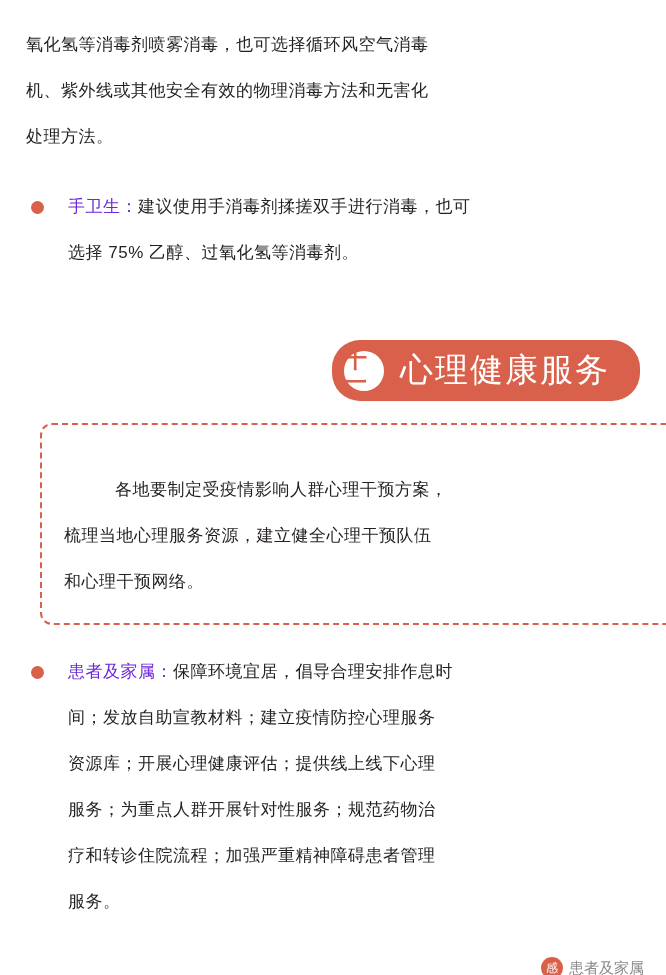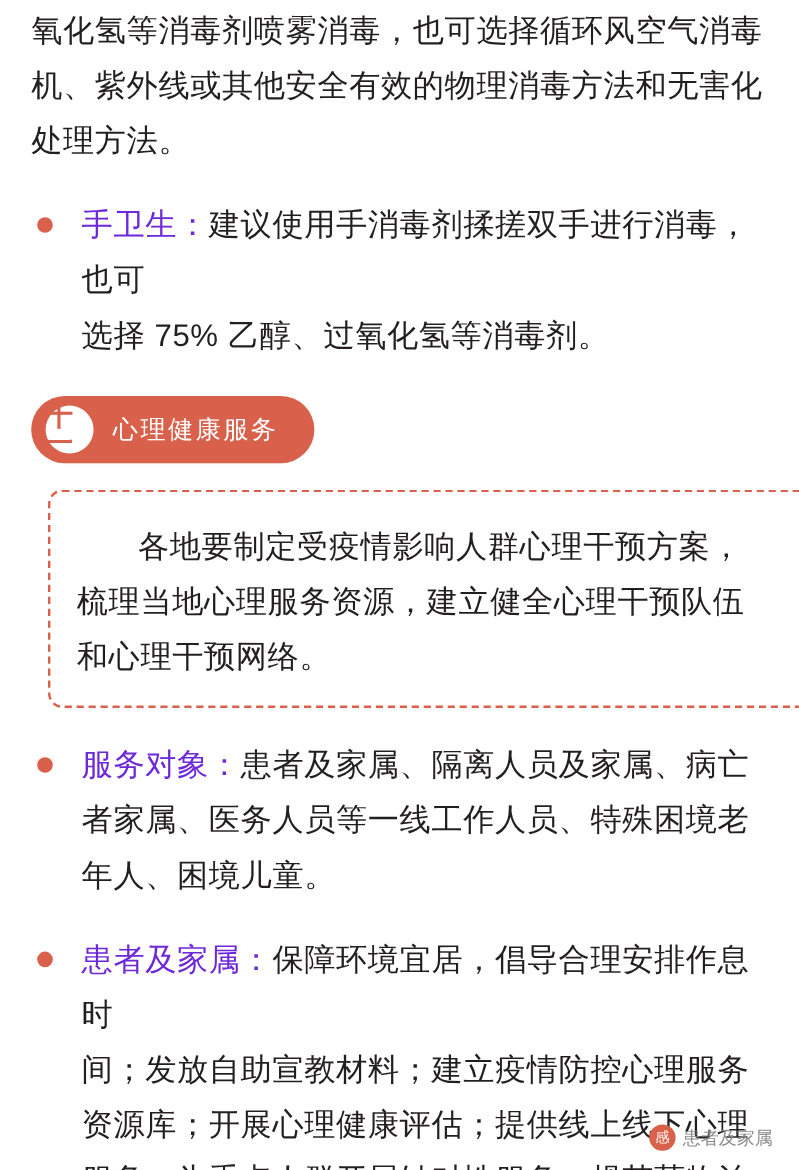--- a/index.html
+++ b/index.html
@@ -19,25 +19,26 @@
   .page {
     position: relative;
     width: 666px;
     height: 975px;
     box-sizing: border-box;
     padding: 0 26px;
   }
 
   
   .para {
-    font-size: 26px;
+    font-size: 17px;
     line-height: 46px;
     letter-spacing: 0.5px;
     color: #231f20;
     white-space: pre-wrap;
+    margin-top: 20px;
   }
 
   .top-para {
     padding-top: 2px;
   }
 
   
   .bullet-block {
     position: relative;
     padding-left: 42px;
@@ -52,22 +53,22 @@
     border-radius: 50%;
     background: #d9604a;
   }
   .lead {
     color: #6d28d9;
   }
 
   
   .section-title-wrap {
     display: flex;
-    justify-content: flex-start;
-    margin-top: 28px;
+    justify-content: flex-end;
+    margin-top: 64px;
     margin-bottom: 22px;
   }
   .section-title {
     display: inline-flex;
     align-items: center;
     background: #d9604a;
     border-radius: 28px;
     padding: 8px 30px 8px 12px;
     box-shadow: 0 1px 0 rgba(0,0,0,0.03);
   }
@@ -80,21 +81,21 @@
     display: flex;
     align-items: center;
     justify-content: center;
     font-size: 23px;
     font-weight: bold;
     margin-right: 16px;
     line-height: 1;
   }
   .section-title-text {
     color: #ffffff;
-    font-size: 21px;
+    font-size: 33px;
     letter-spacing: 2px;
     font-weight: normal;
   }
 
   
   .callout {
     border: 2px dashed #d9604a;
     border-radius: 12px;
     padding: 22px 20px 18px 22px;
     margin: 0 4px 0 14px;
@@ -149,26 +150,20 @@
       <span class="section-title-text">心理健康服务</span>
     </div>
   </div>
 
   <div class="callout">
     <div class="para">各地要制定受疫情影响人群心理干预方案，
 梳理当地心理服务资源，建立健全心理干预队伍
 和心理干预网络。</div>
   </div>
 
-  <div class="bullet-block">
-    <span class="bullet-dot"></span>
-    <div class="para"><span class="lead">服务对象：</span><span>患者及家属、隔离人员及家属、病亡
-者家属、医务人员等一线工作人员、特殊困境老
-年人、困境儿童。</span></div>
-  </div>
 
   <div class="bullet-block">
     <span class="bullet-dot"></span>
     <div class="para"><span class="lead">患者及家属：</span><span>保障环境宜居，倡导合理安排作息时
 间；发放自助宣教材料；建立疫情防控心理服务
 资源库；开展心理健康评估；提供线上线下心理
 服务；为重点人群开展针对性服务；规范药物治
 疗和转诊住院流程；加强严重精神障碍患者管理
 服务。</span></div>
   </div>

